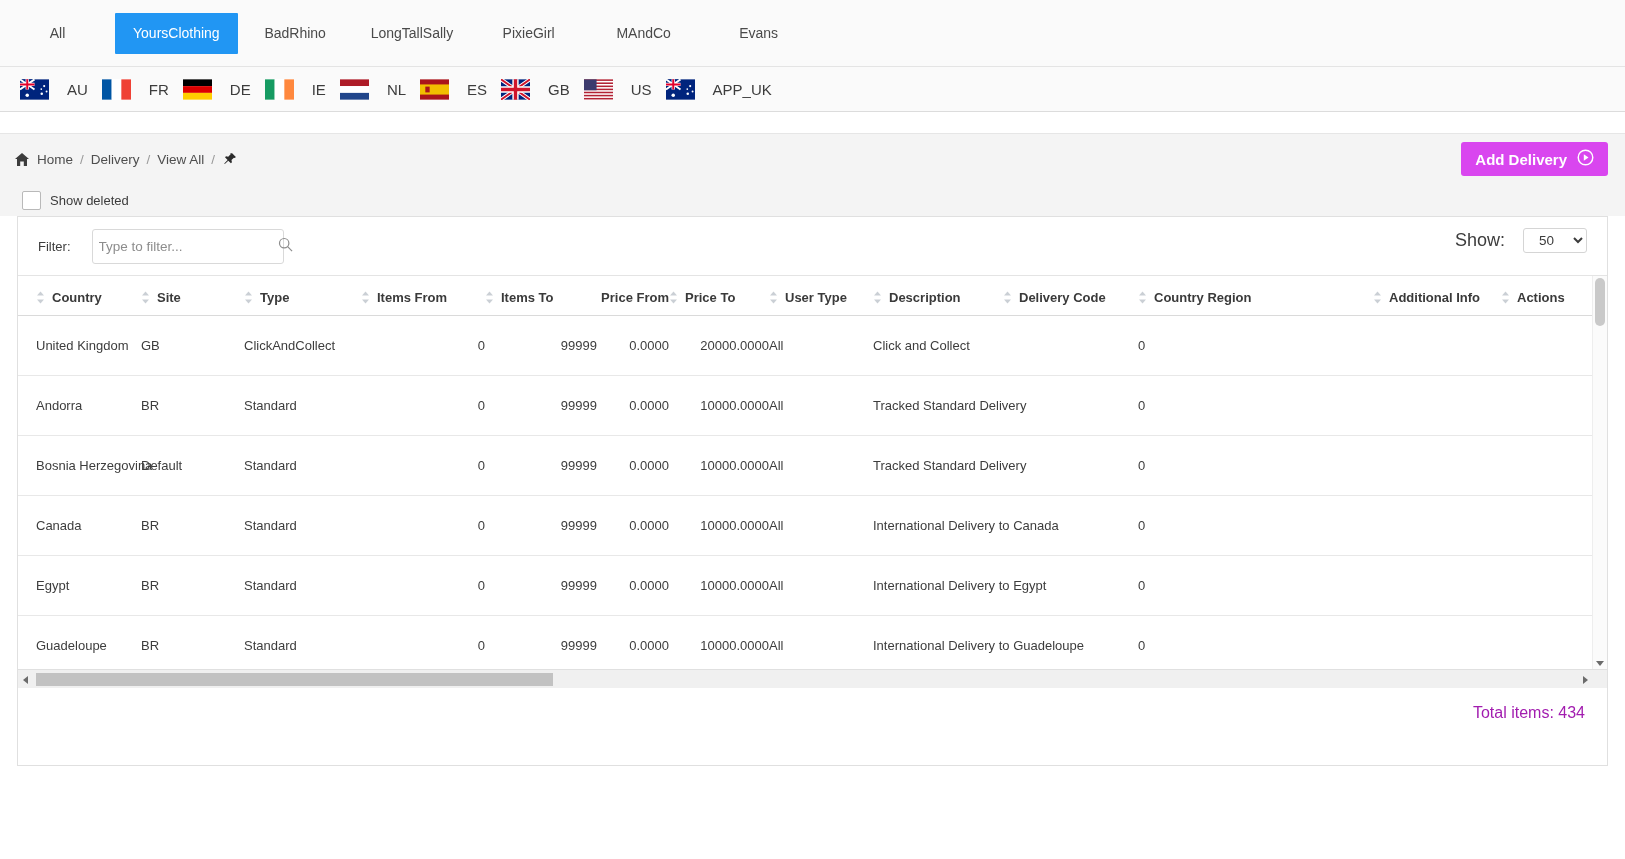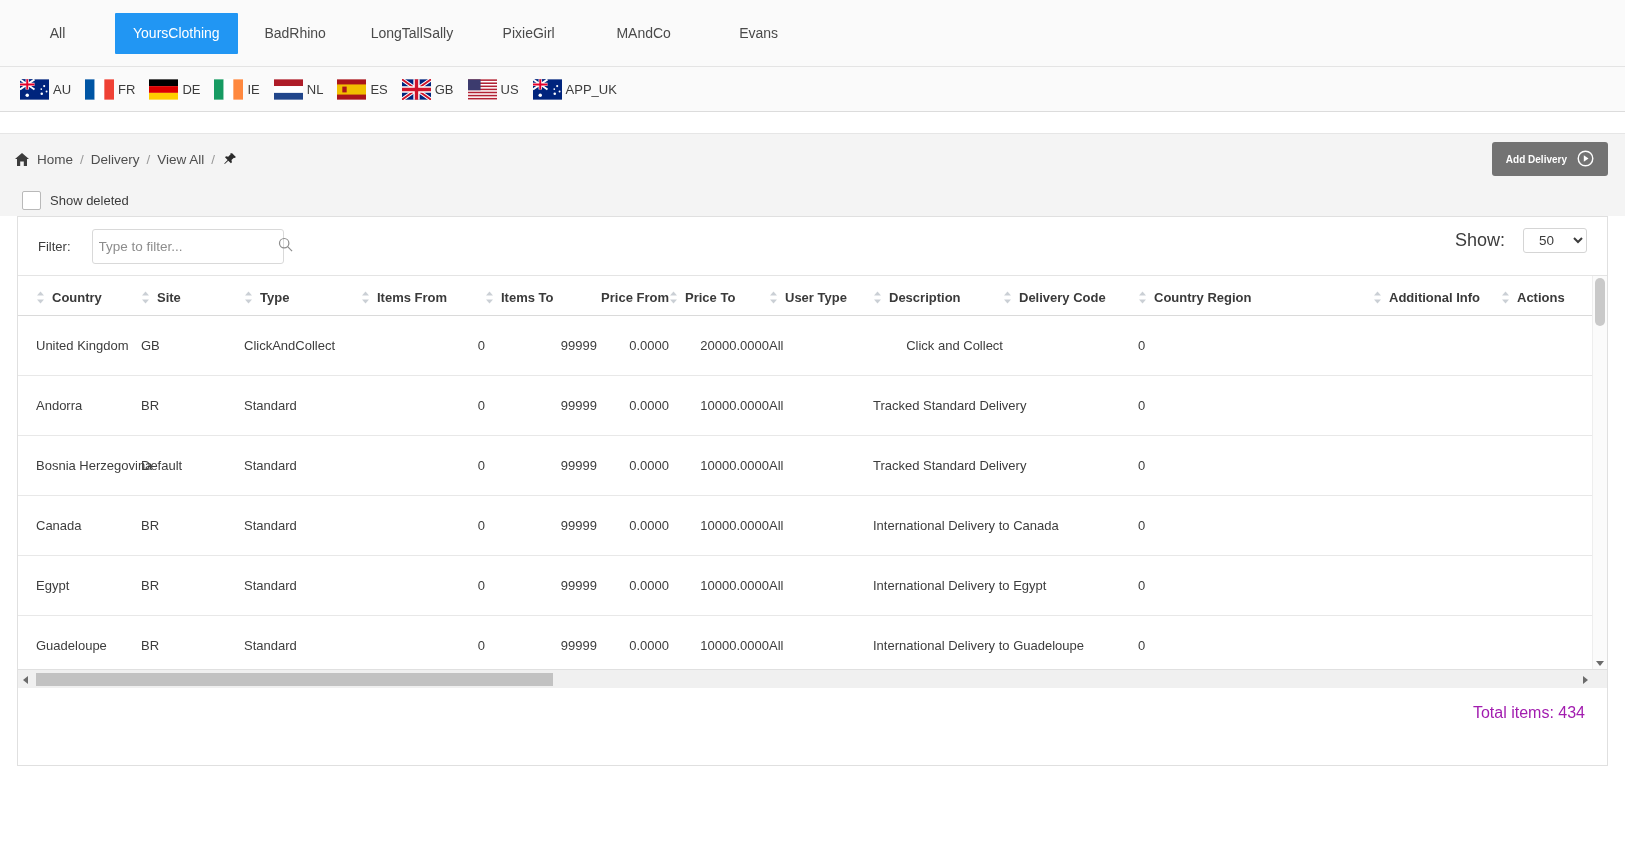--- a/index.html
+++ b/index.html
@@ -48,23 +48,23 @@
     border-bottom: 1px solid #dcdcdc;
     height: 45px;
     display: flex;
     align-items: center;
     padding-left: 20px;
     gap: 14px;
   }
   .flag-item {
     display: flex;
     align-items: center;
-    gap: 4px;
+    gap: 18px;
     cursor: pointer;
-    font-size: 13px;
+    font-size: 15px;
     color: #3c3c3c;
   }
   .flag {
     width: 29px; height: 21px;
     background: #fff;
     display: block;
     position: relative;
     overflow: hidden;
     flex: 0 0 auto;
   }
@@ -85,26 +85,26 @@
   .crumbs a { color: #4e4e4e; text-decoration: none; cursor: pointer; }
   .crumbs .sep { color: #9a9a9a; }
   .home-ico { display:inline-block; width:16px; height:15px; }
   .pin-ico { display:inline-block; width:15px; height:15px; }
 
   .add-btn {
     position: absolute;
     right: 17px;
     top: 8px;
     height: 34px;
-    background: #737373;
+    background: #d946ef;
     color: #fff;
     border: none;
     border-radius: 3px;
     padding: 0 14px;
-    font-size: 10px;
+    font-size: 15px;
     font-weight: bold;
     display: flex;
     align-items: center;
     gap: 10px;
     cursor: pointer;
     font-family: "Liberation Sans", sans-serif;
   }
 
   
   .showdeleted-bar {
@@ -214,21 +214,21 @@
 
   
   .c-country { width: 123px; padding-left: 18px !important; }
   .c-site    { width: 103px; }
   .c-type    { width: 117px; }
   .c-itemsfrom { width: 124px; }
   .c-itemsto { width: 112px; }
   .c-pricefrom { width: 72px; }
   .c-priceto { width: 100px; }
   .c-usertype { width: 104px; }
-  .c-desc    { width: 130px; text-align: right; }
+  .c-desc    { width: 130px; }
   .c-delcode { width: 135px; }
   .c-region  { width: 235px; }
   .c-addinfo { width: 128px; }
   .c-actions { width: 110px; }
 
   
   .vscroll {
     position: absolute; right: 0; top: 0;
     width: 15px; height: 100%;
     background: #fbfbfb;

